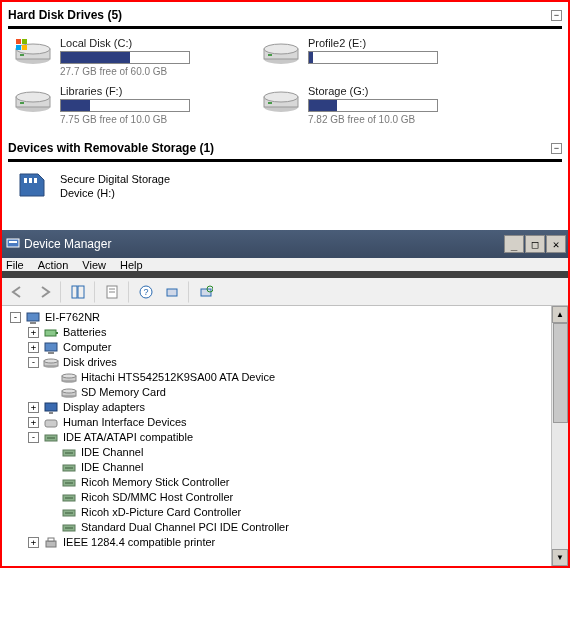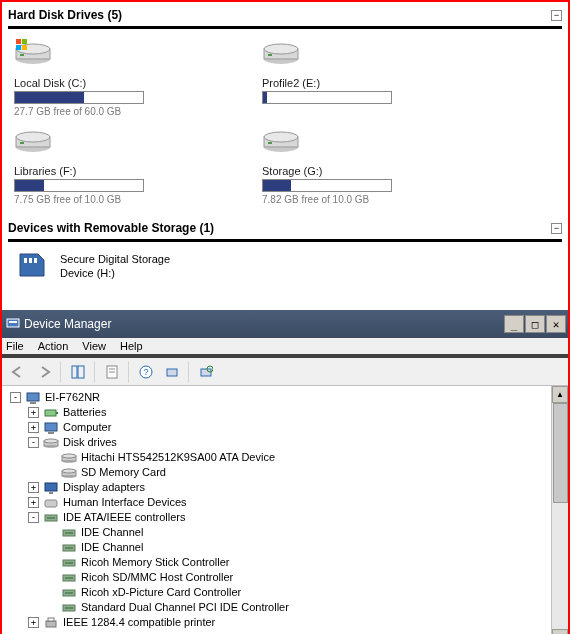--- a/index.html
+++ b/index.html
@@ -2,38 +2,38 @@
 <html><head>
 <meta charset="utf-8">
 <style>
 * { box-sizing: border-box; margin: 0; padding: 0; }
 body { font-family: "Segoe UI", Tahoma, sans-serif; font-size: 11px; background: #fff; width: 570px; border: 2px solid red; }
 .top-pane { padding: 4px 6px 10px 6px; }
 .section-header { display: flex; justify-content: space-between; align-items: center; border-bottom: 3px solid #000000; padding: 2px 0 4px 0; margin-bottom: 8px; }
 .section-header .title { font-weight: bold; font-size: 12px; color: #000; }
 .section-header .collapse { width: 11px; height: 11px; border: 1px solid #888; font-size: 9px; line-height: 9px; text-align: center; cursor: pointer; }
 .drives { display: flex; flex-wrap: wrap; gap: 8px 18px; padding-left: 6px; }
-.drive { display: flex; gap: 8px; width: 230px; align-items: flex-start; flex-direction: column; }
+.drive { display: flex; gap: 8px; width: 230px; align-items: flex-start; }
 .drive-icon { width: 38px; height: 32px; position: relative; display: flex; align-items: center; justify-content: center; }
 .drive-icon svg { width: 38px; height: 28px; }
 .drive-info { flex: 1; }
 .drive-name { font-size: 11px; color: #1a1a1a; margin-bottom: 2px; }
 .drive-bar { width: 130px; height: 13px; border: 1px solid #888; background: #fff; margin-bottom: 2px; }
 .drive-bar .fill { height: 100%; background: #2d3e7f; }
 .drive-free { font-size: 10px; color: #7a7a7a; }
 .removable { display: flex; gap: 10px; align-items: flex-end; padding-left: 6px; }
 .removable .rem-icon { width: 36px; height: 30px; }
 .removable .rem-text { font-size: 11px; line-height: 14px; }
 
 .devmgr { margin-top: 20px; }
 .titlebar { background: linear-gradient(#4a5d78, #3a4a62); color: #fff; height: 28px; display: flex; align-items: center; justify-content: space-between; padding: 0 2px 0 4px; font-size: 12px; }
 .titlebar .title-left { display: flex; align-items: center; gap: 4px; }
 .titlebar .title-buttons { display: flex; gap: 1px; }
 .titlebar .tbtn { width: 20px; height: 18px; background: #d4d0c8; border: 1px solid #888; display: flex; align-items: center; justify-content: center; font-size: 11px; font-family: monospace; cursor: pointer; color: #000; }
-.menubar { background: #f0f0f0; height: 20px; display: flex; align-items: center; padding: 0 4px; gap: 14px; border-bottom: 4px solid #404040; }
+.menubar { background: #f0f0f0; height: 20px; display: flex; align-items: center; padding: 0 4px; gap: 14px; border-bottom: 7px solid #404040; }
 .menubar span { cursor: pointer; font-size: 11px; }
 .toolbar { background: #f0f0f0; height: 28px; display: flex; align-items: center; padding: 0 4px; gap: 2px; border-bottom: 1px solid #c0c0c0; }
 .tool { width: 24px; height: 22px; border: 1px solid transparent; display: flex; align-items: center; justify-content: center; cursor: pointer; opacity: 0.6; }
 .tool.en { opacity: 1; }
 .tool.sep { border-left: 1px solid #c0c0c0; margin: 0 2px; width: 1px; padding: 0; }
 .tree-area { background: #fff; position: relative; height: 260px; overflow: hidden; }
 .tree { padding: 4px 0 4px 4px; font-size: 11px; line-height: 15px; }
 .tree-row { display: flex; align-items: center; white-space: nowrap; }
 .tree-indent { display: inline-block; }
 .exp { width: 11px; height: 11px; border: 1px solid #808080; font-size: 9px; line-height: 9px; text-align: center; margin-right: 4px; cursor: pointer; background: #fff; font-family: monospace; }
@@ -314,21 +314,21 @@
         </div>
         <div class="tree-row">
     <span class="tree-indent" style="width:22px"></span>
     <span class="exp">-</span>
     <span class="ticon">
             <svg width="16" height="14" viewBox="0 0 16 14">
               <rect x="2" y="4" width="12" height="6" fill="#8ab08a" stroke="#5a7a5a"></rect>
               <line x1="4" y1="7" x2="12" y2="7" stroke="#3a5a3a"></line>
             </svg>
           </span>
-    <span>IDE ATA/IEEE controllers</span>
+    <span>IDE ATA/ATAPI compatible</span>
         </div>
         <div class="tree-row">
     <span class="tree-indent" style="width:40px"></span>
     <span class="exp blank">&nbsp;</span>
     <span class="ticon">
             <svg width="16" height="14" viewBox="0 0 16 14">
               <rect x="2" y="4" width="12" height="6" fill="#8ab08a" stroke="#5a7a5a"></rect>
               <line x1="4" y1="7" x2="12" y2="7" stroke="#3a5a3a"></line>
             </svg>
           </span>

